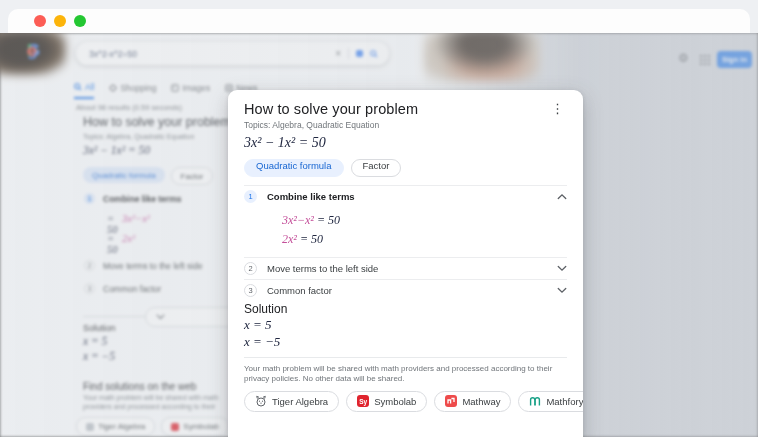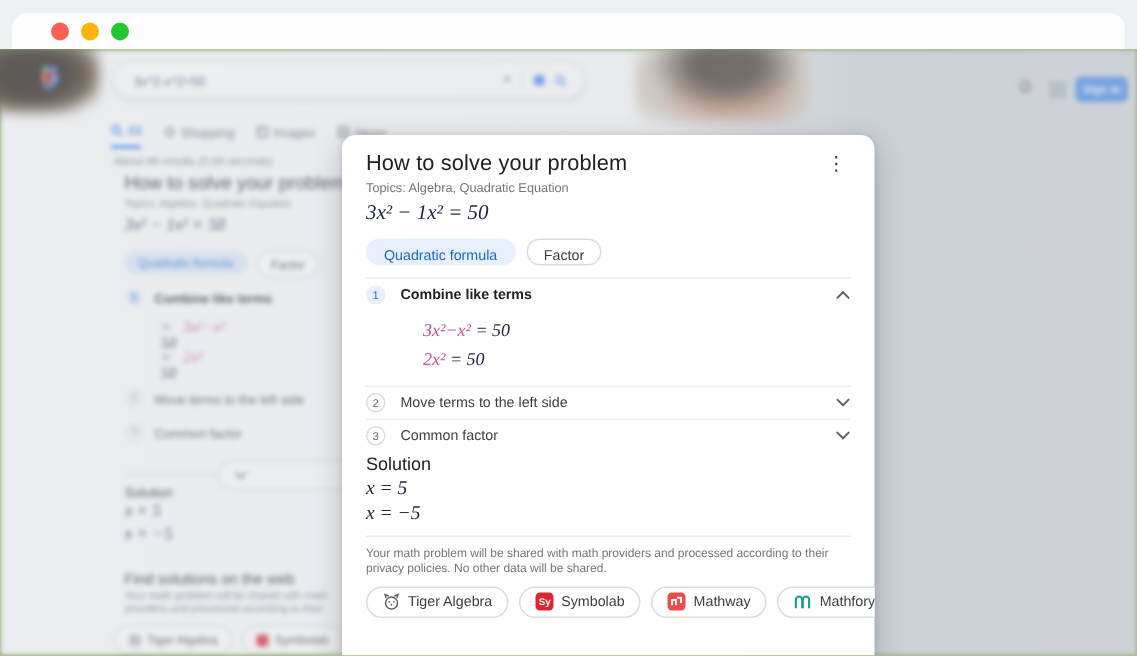--- a/index.html
+++ b/index.html
@@ -9,21 +9,21 @@
 
   
   .titlebar{position:absolute;left:8px;right:8px;top:9px;height:24px;background:#fdfdfd;
             border-radius:10px 10px 0 0;display:flex;align-items:center;padding-left:26px;gap:8px;}
   .light{width:12px;height:12px;border-radius:50%;display:inline-block;}
   .light.red{background:#fc5d55;}
   .light.yellow{background:#fcb40a;}
   .light.green{background:#24c732;}
 
   
-  .content{position:absolute;left:0;right:0;top:33px;bottom:0;overflow:hidden;background:#4d7c0f;}
+  .content{position:absolute;left:0;right:0;top:33px;bottom:0;overflow:hidden;background:#404040;}
   .bg-page{position:absolute;inset:0;filter:blur(1.7px);
            background:linear-gradient(90deg,#fbfcfd 0,#fbfcfd 430px,#e2e5e9 500px,#ced2d8 575px,#ced2d8 100%);}
   .bg-page *{position:absolute;}
   .photo-left{left:-8px;top:-4px;width:74px;height:46px;filter:blur(4px);
       background:radial-gradient(ellipse at 40% 45%,#241c15 0 40%,#5a452f 65%,rgba(120,100,70,0) 85%);}
   .photo-person{left:424px;top:-4px;width:116px;height:52px;filter:blur(4px);
       background:
         radial-gradient(ellipse at 52% 28%,#32261c 0 26%,rgba(50,38,28,0) 60%),
         radial-gradient(ellipse at 56% 68%,#c8957a 0 24%,rgba(200,149,122,0) 55%),
         radial-gradient(ellipse at 50% 50%,#cfc3b4 0 70%,rgba(207,195,180,0) 100%);}
@@ -98,21 +98,21 @@
   
   .card{position:absolute;left:228px;top:57px;width:355px;height:357px;background:#fff;border-radius:9px;
         box-shadow:0 6px 20px rgba(60,64,67,.28),0 1px 4px rgba(60,64,67,.16);
         padding:11px 16px 0;box-sizing:border-box;overflow:hidden;}
   .card-headrow{display:flex;align-items:flex-start;}
   .card-title{font-size:14.5px;font-weight:500;color:#202124;line-height:16px;letter-spacing:.1px;}
   .kebab{margin-left:auto;font-size:13px;color:#3c4043;line-height:13px;padding:1px 3px;cursor:pointer;}
   .topics{margin-top:3px;font-size:8.5px;color:#70757a;line-height:10px;}
   .main-eq{margin-top:5px;font:italic 14px "Liberation Serif",serif;color:#202740;line-height:16px;}
   .chips{margin-top:8px;display:flex;gap:7px;}
-  .chip{height:18px;padding:0 11px;border-radius:10px;font-size:9.5px;display:flex;align-items:flex-end;
+  .chip{height:18px;padding:0 11px;border-radius:10px;font-size:9.5px;display:flex;align-items:flex-start;
         border:1px solid transparent;background:#fff;cursor:pointer;font-family:inherit;}
   .chip.active{background:#e8f0fe;color:#1967d2;border-color:#e8f0fe;}
   .chip.plain{border-color:#dadce0;color:#3c4043;}
   .steps{margin-top:8px;}
   .step{border-top:1px solid #ecedef;}
   .step-headrow{height:21px;display:flex;align-items:center;gap:10px;cursor:pointer;}
   .step-num{width:13px;height:13px;border-radius:50%;font-size:7.5px;display:flex;align-items:center;
             justify-content:center;flex:none;box-sizing:border-box;}
   .step-num.filled{background:#e8f0fe;color:#1a73e8;}
   .step-num.ring{border:1px solid #dadce0;color:#5f6368;}

